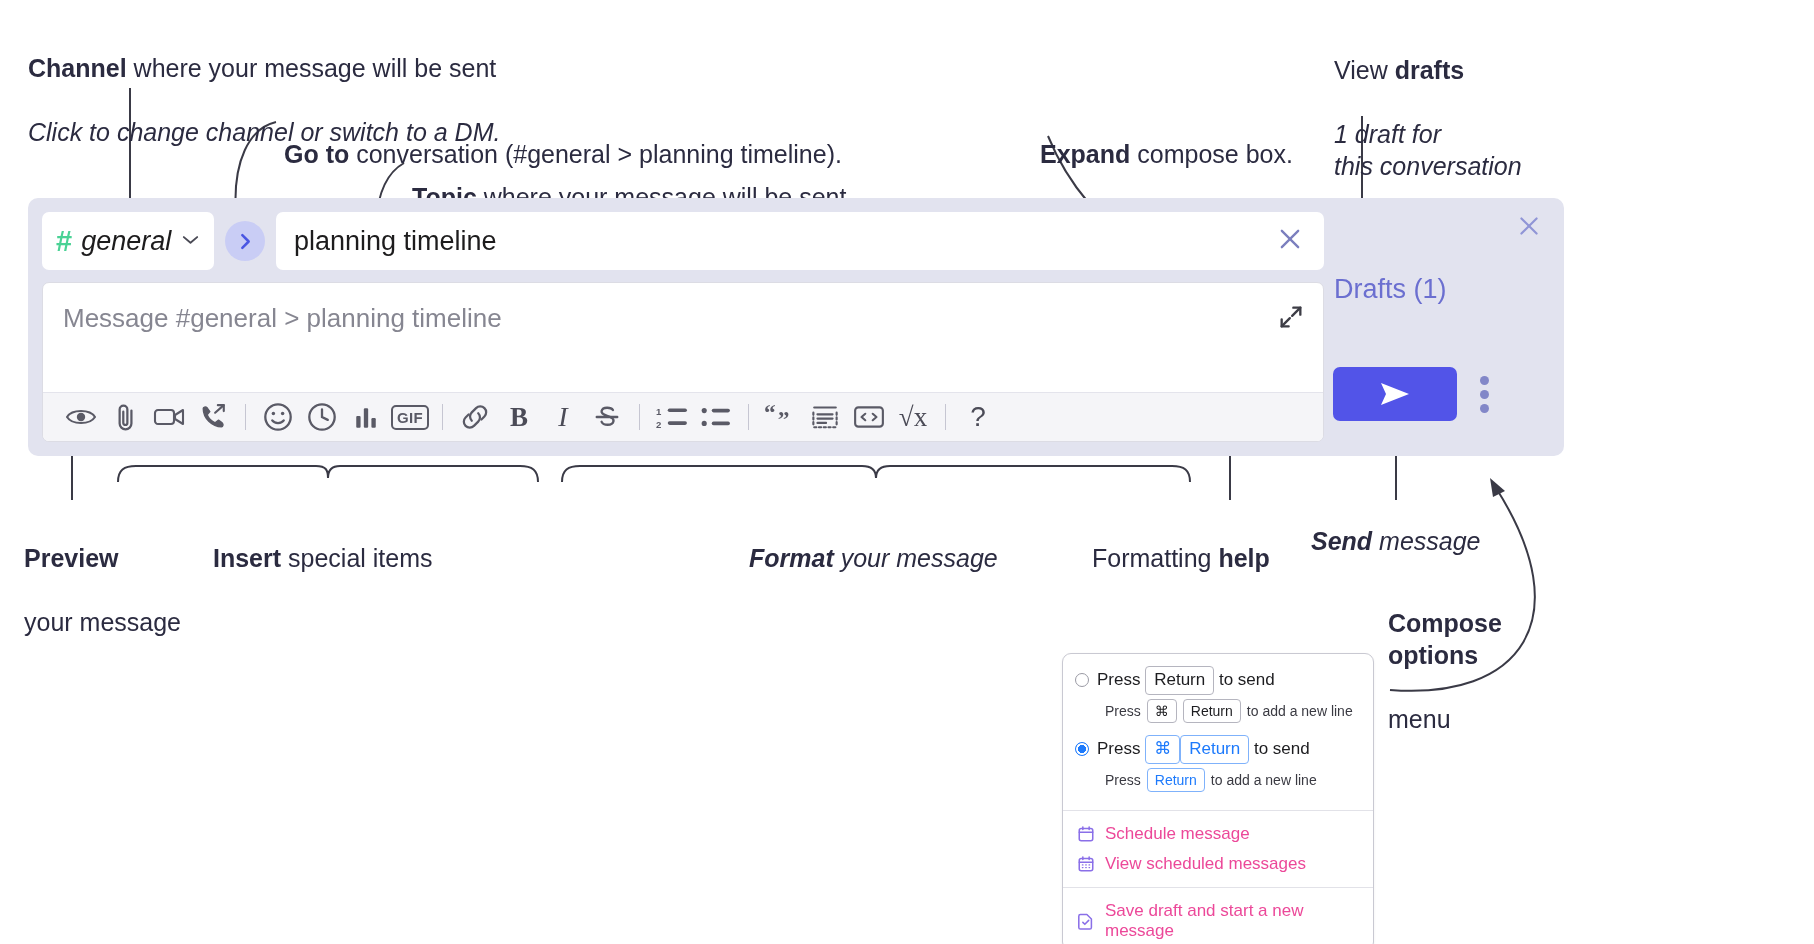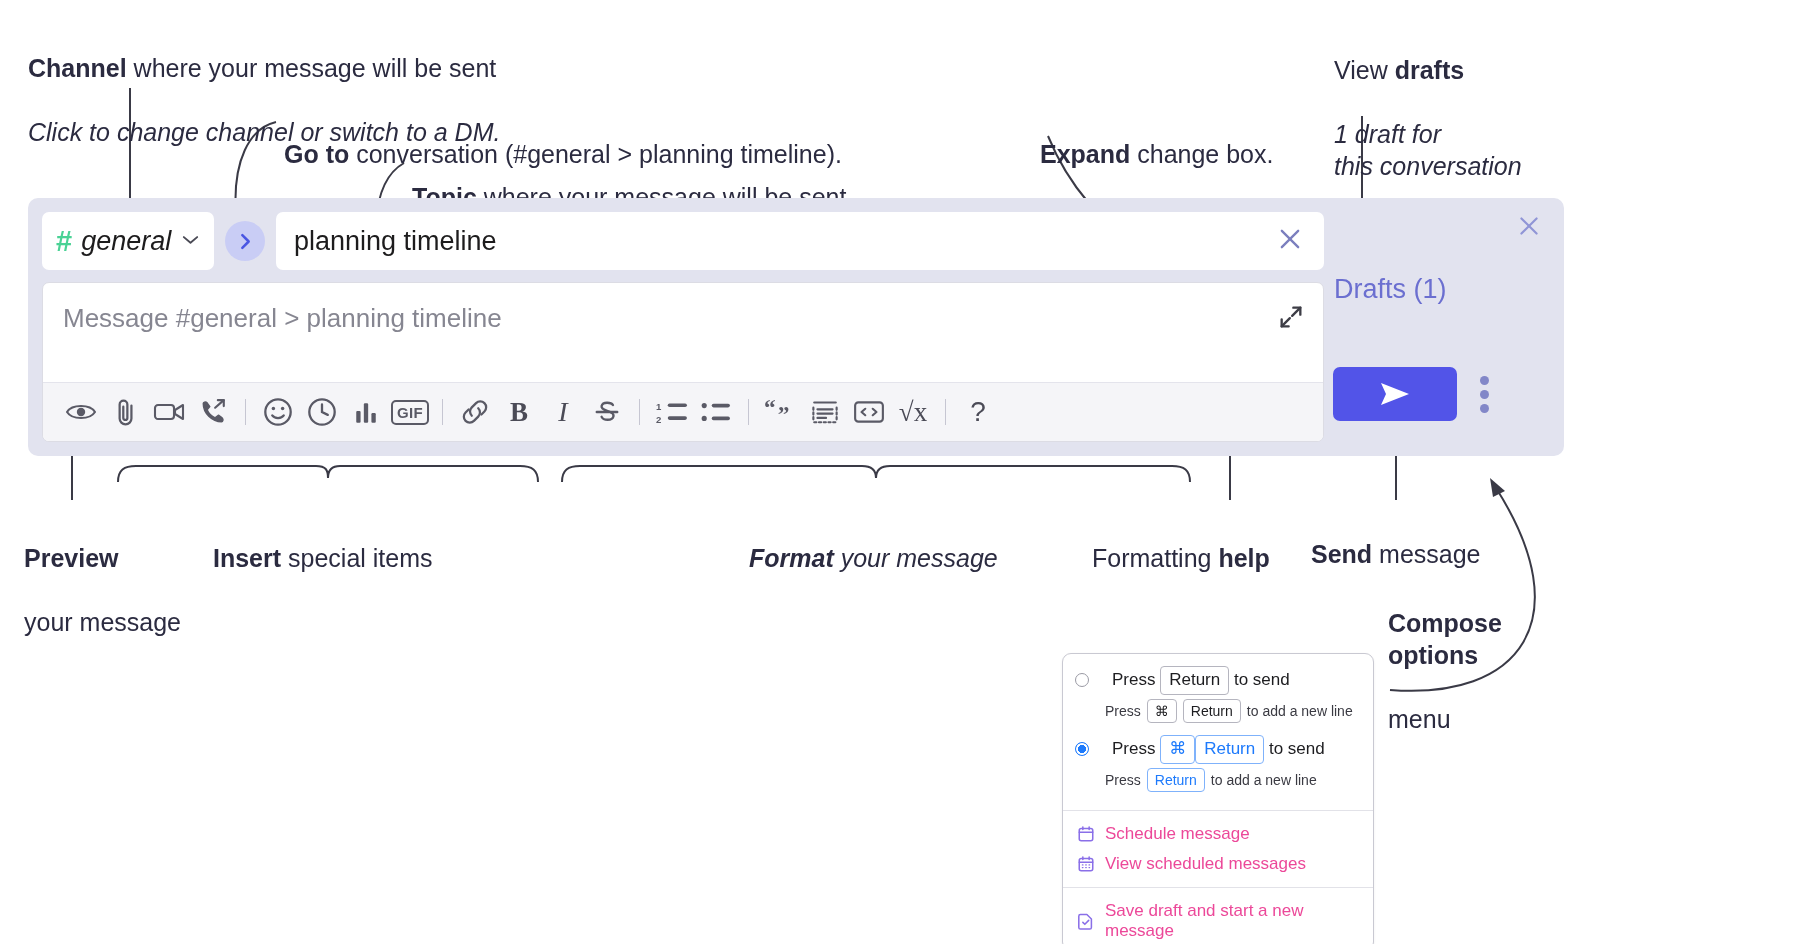--- a/index.html
+++ b/index.html
@@ -21,21 +21,21 @@
   .anno i { font-style:italic; }
   .a-channel   { left:28px;  top:20px;  font-size:25px; }
   .a-goto      { left:284px; top:106px; font-size:25px; }
   .a-topic     { left:412px; top:149px; font-size:25px; }
   .a-expand    { left:1040px;top:106px; font-size:25px; }
   .a-drafts    { left:1334px;top:22px;  font-size:25px; }
   .a-preview   { left:24px;  top:510px; font-size:25px; font-weight:700;}
   .a-insert    { left:213px; top:510px; font-size:25px; }
   .a-format    { left:749px; top:510px; font-size:25px;font-style:italic; }
   .a-fmthelp   { left:1092px;top:510px; font-size:25px; }
-  .a-send      { left:1311px;top:506px; font-size:25px; }
+  .a-send      { left:1311px;top:493px; font-size:25px;font-style:italic; }
   .a-compose   { left:1388px;top:575px; font-size:25px; font-weight:700; }
   .a-compose .reg { font-weight:400; }
 
   
   svg.leaders { position:absolute; left:0; top:0; width:1814px; height:944px; pointer-events:none; }
 
   
   .compose-panel {
     position:absolute; left:28px; top:198px; width:1536px; height:258px;
     background:#e2e3ef; border-radius:10px;
@@ -70,21 +70,21 @@
     background:#ffffff; border:1px solid #dcdce4; border-radius:7px;
     overflow:hidden;
   }
   .msg-placeholder {
     position:absolute; left:20px; top:20px; font-size:26px; color:#868691;
   }
   .expand-icon { position:absolute; right:18px; top:20px; color:#3d3d46; }
 
   
   .toolbar {
-    position:absolute; left:0; bottom:0; width:1282px; height:59px;
+    position:absolute; left:0; bottom:0; width:1282px; height:49px;
     background:#f5f5f8; border-top:1px solid #e4e4ec;
     display:flex; align-items:center; padding:0 16px; gap:0;
   }
   .tb { width:44px; height:44px; display:flex; align-items:center; justify-content:center; color:#5a5a66; }
   .tb svg { display:block; }
   .tb-label { font-size:27px; color:#4b4b57; font-weight:700; font-family:"Liberation Serif", serif; }
   .tb-label.ital { font-style:italic; font-weight:400; font-size:28px; }
   .tb-gif {
     border:2.2px solid #5a5a66; border-radius:5px; font-size:15px; font-weight:700;
     padding:2px 4px; letter-spacing:.4px; color:#5a5a66;
@@ -104,21 +104,21 @@
   .panel-close { position:absolute; right:22px; top:14px; color:#9095d6; font-size:32px; line-height:1;}
 
   
   .menu {
     position:absolute; left:1062px; top:653px; width:312px;
     background:#ffffff; border:1px solid #c9c9d2; border-radius:9px;
     box-shadow:0 1px 3px rgba(0,0,0,.06);
     padding:10px 0 4px 0;
   }
   .opt { padding:2px 12px 2px 12px; }
-  .opt-main { display:flex; align-items:center; gap:23px; font-size:17px; color:#1d1d20; }
+  .opt-main { display:flex; align-items:center; gap:8px; font-size:17px; color:#1d1d20; }
   .radio { width:14px; height:14px; border:1.6px solid #9a9aa4; border-radius:50%; flex:none; }
   .radio.on { border-color:#1d7afc; background:radial-gradient(circle, #1d7afc 0 45%, #ffffff 48% 70%, #1d7afc 72% 100%); }
   .opt-sub { display:flex; align-items:center; gap:6px; font-size:14px; color:#3a3a42; margin:4px 0 8px 30px; }
   .key {
     border:1px solid #b5b5bf; border-radius:4px; padding:1px 7px;
     font-size:inherit; color:#1d1d20; background:#fff; line-height:1.45; display:inline-block;
   }
   .key.blue { border-color:#7fb2fb; color:#1d7afc; }
   .key.big { font-size:17px; padding:1px 8px; }
   .menu-div { height:1px; background:#e2e2e8; margin:8px 0; }
@@ -174,21 +174,21 @@
 
   <div class="anno a-goto">
     <b>Go to</b><span> conversation (#general &gt; planning timeline).</span>
   </div>
 
   <div class="anno a-topic">
     <b>Topic</b><span> where your message will be sent</span>
   </div>
 
   <div class="anno a-expand">
-    <b>Expand</b><span> change box.</span>
+    <b>Expand</b><span> compose box.</span>
   </div>
 
   <div class="anno a-drafts">
     <div><span>View </span><b>drafts</b></div>
     <div><i>1 draft for
 this conversation</i></div>
   </div>
 
   <div class="anno a-preview">
     <div>Preview</div>

